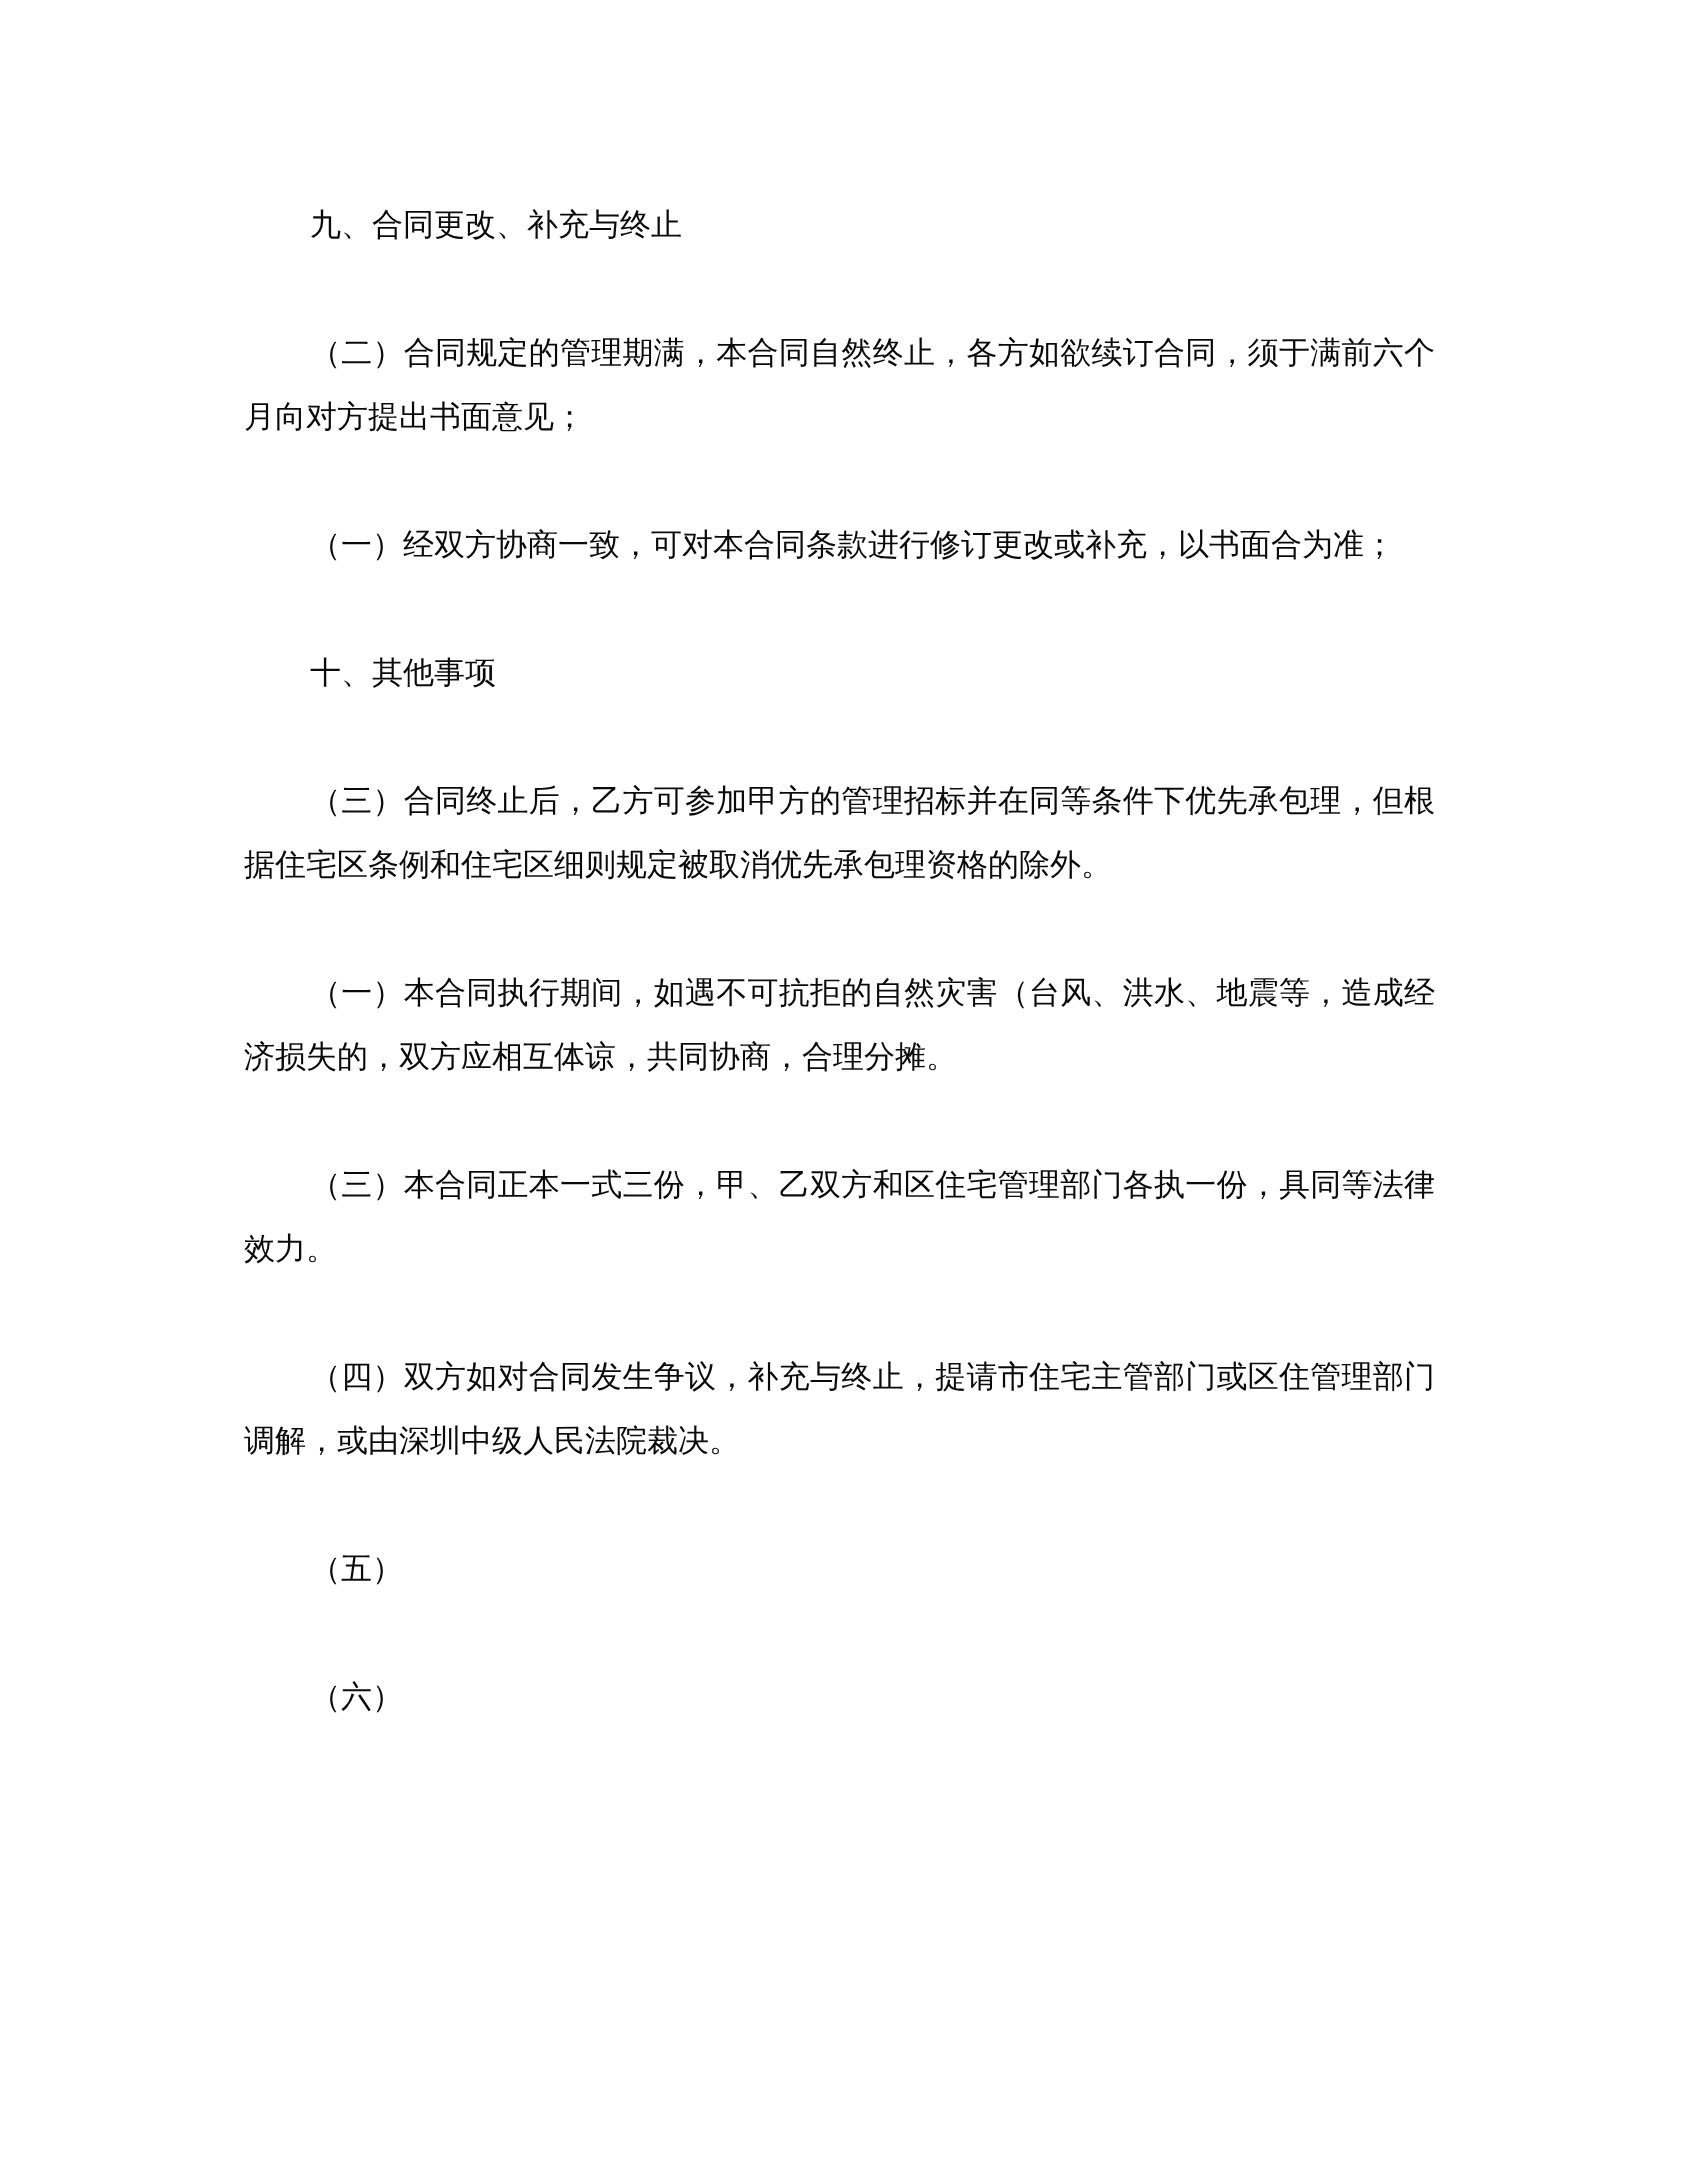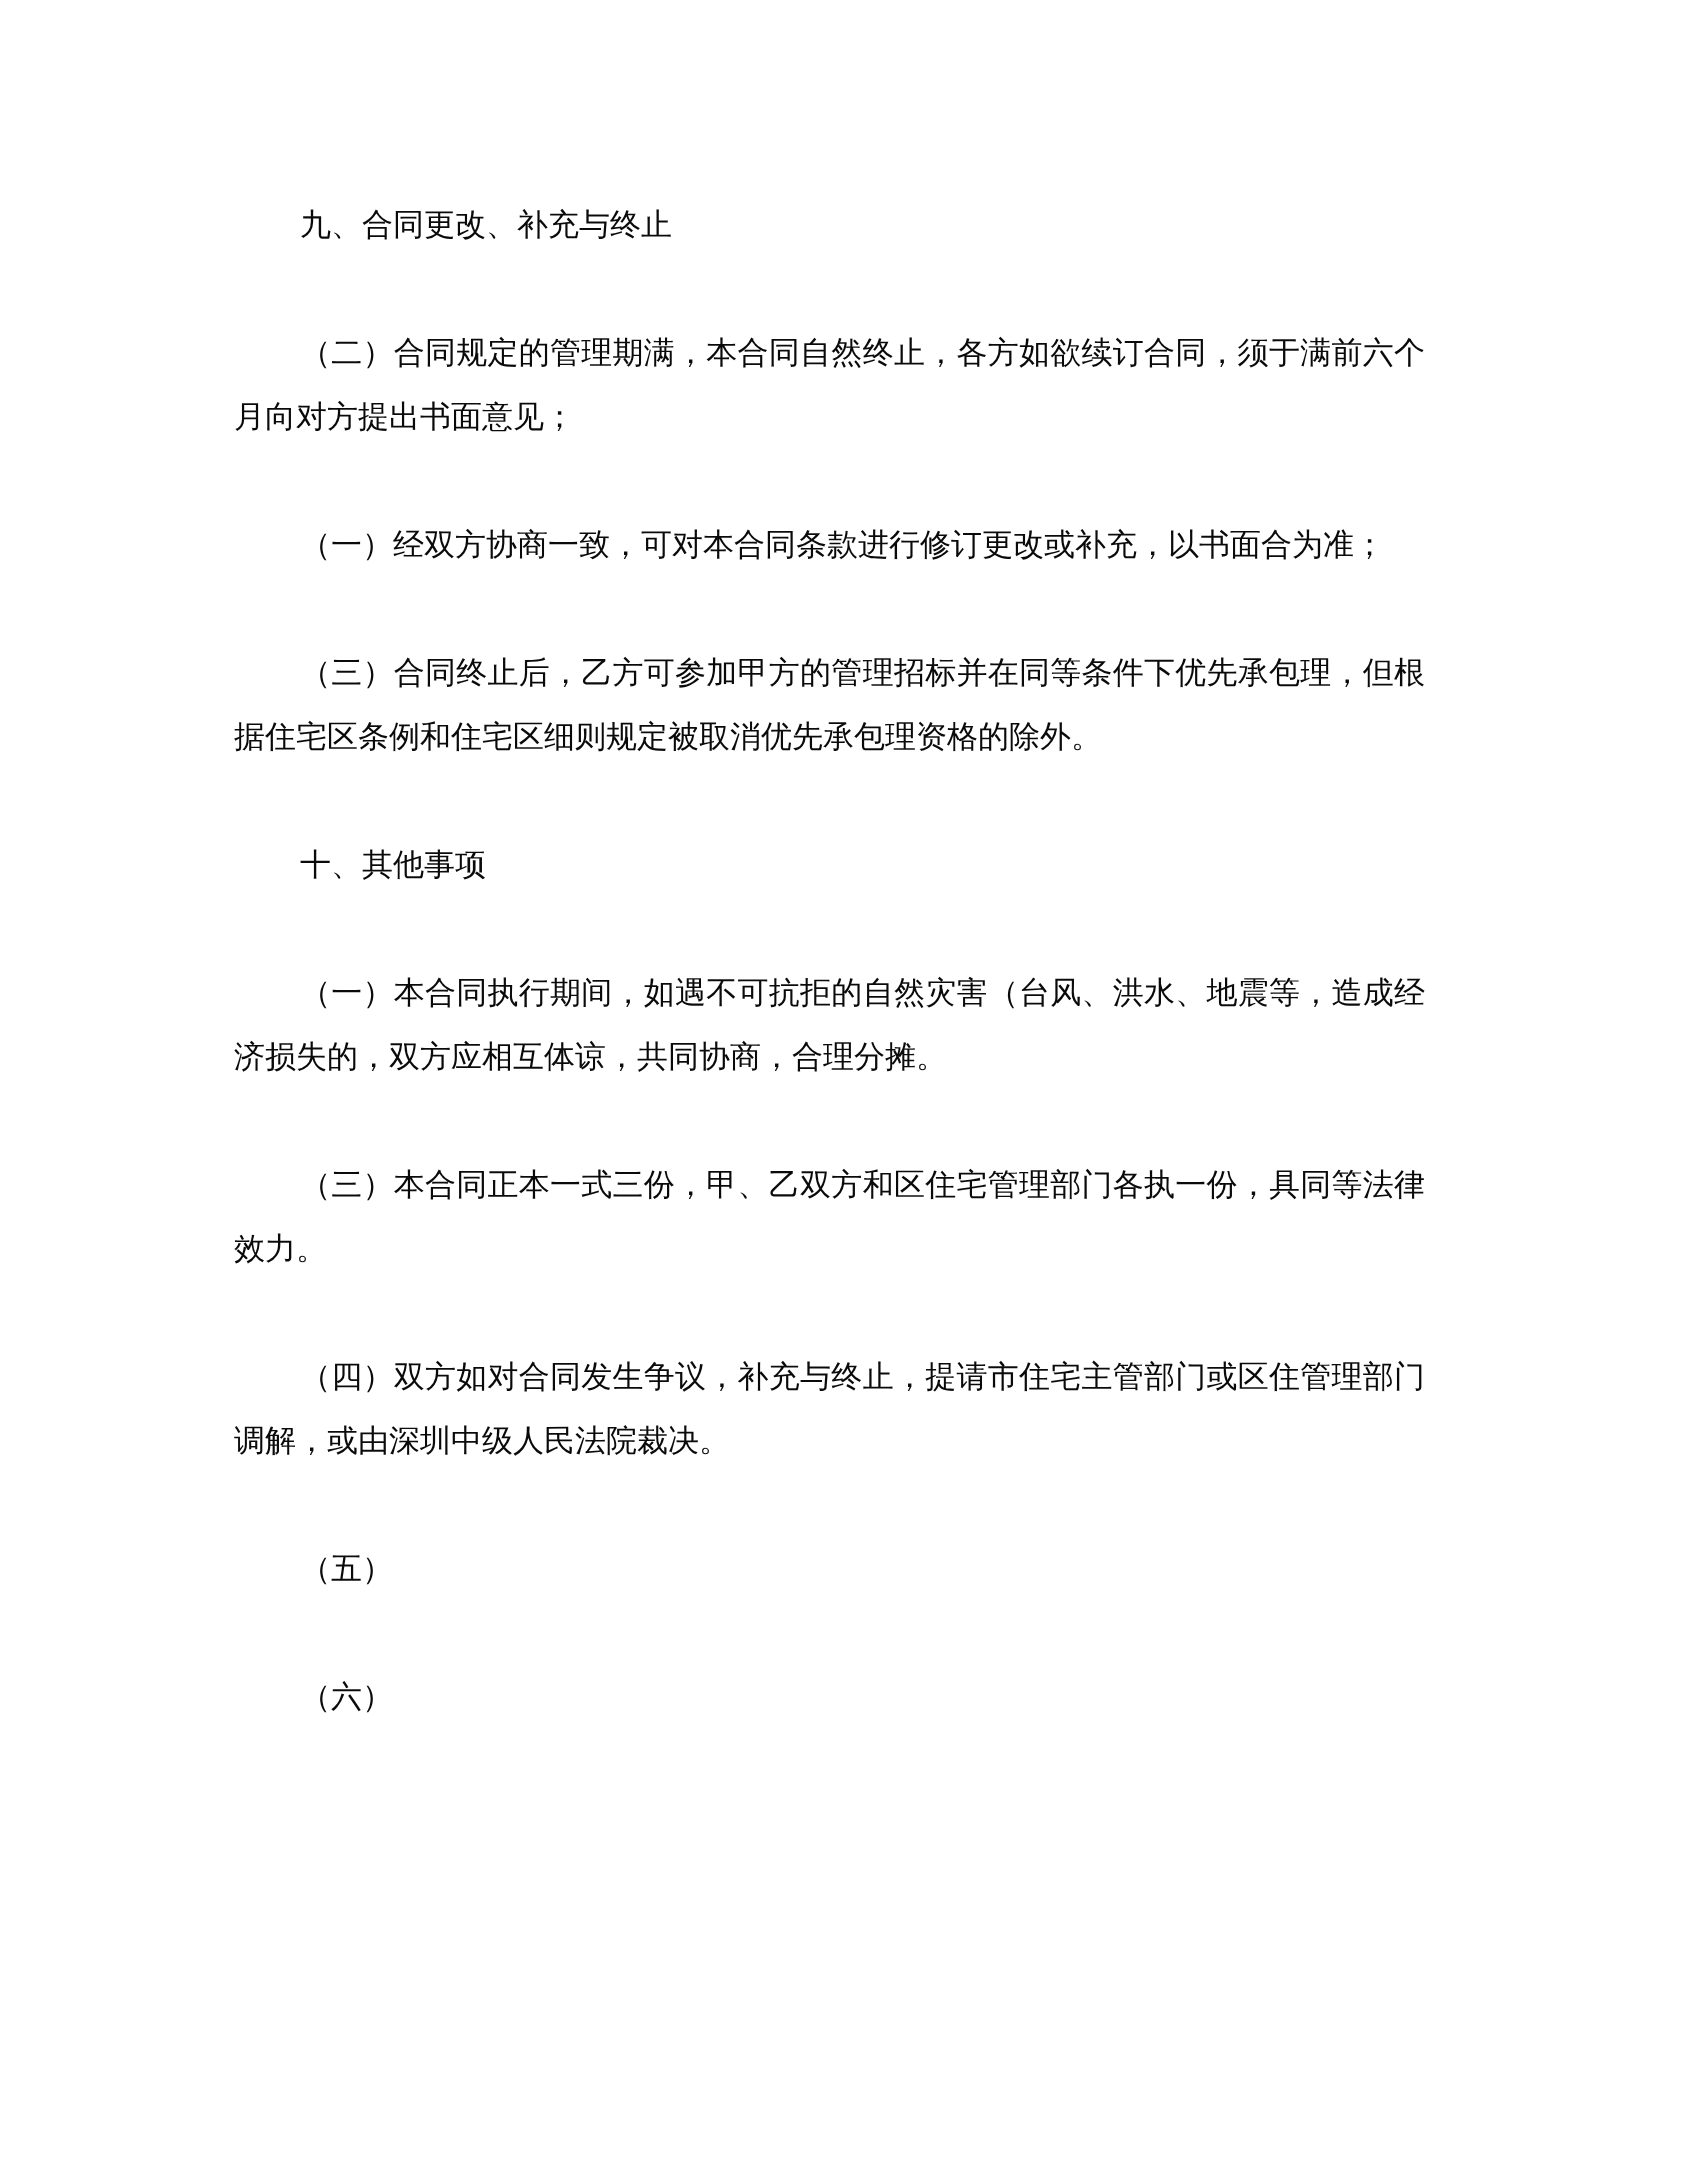--- a/index.html
+++ b/index.html
@@ -11,21 +11,21 @@
     position: relative;
     width: 1686px;
     height: 2182px;
     background: #ffffff;
     overflow: hidden;
     box-sizing: border-box;
   }
   .doc-body {
     position: absolute;
     top: 193px;
-    left: 234px;
+    left: 244px;
     width: 1191px;
   }
   .doc-body p.para {
     font-family: "Liberation Serif", "DejaVu Serif", serif;
     font-size: 31px;
     line-height: 64px;
     color: #0a0a0a;
     margin: 0 0 64px 0;
     text-indent: 66px;
     text-align: justify;
@@ -38,22 +38,22 @@
   }
 </style>
 </head>
 <body>
 
 <div class="page">
   <div class="doc-body" id="doc-body">
       <p class="para">九、合同更改、补充与终止</p>
       <p class="para">（二）合同规定的管理期满，本合同自然终止，各方如欲续订合同，须于满前六个月向对方提出书面意见；</p>
       <p class="para">（一）经双方协商一致，可对本合同条款进行修订更改或补充，以书面合为准；</p>
+      <p class="para">十、其他事项</p>
       <p class="para">（三）合同终止后，乙方可参加甲方的管理招标并在同等条件下优先承包理，但根据住宅区条例和住宅区细则规定被取消优先承包理资格的除外。</p>
-      <p class="para">十、其他事项</p>
       <p class="para">（一）本合同执行期间，如遇不可抗拒的自然灾害（台风、洪水、地震等，造成经济损失的，双方应相互体谅，共同协商，合理分摊。</p>
       <p class="para">（三）本合同正本一式三份，甲、乙双方和区住宅管理部门各执一份，具同等法律效力。</p>
       <p class="para">（四）双方如对合同发生争议，补充与终止，提请市住宅主管部门或区住管理部门调解，或由深圳中级人民法院裁决。</p>
       <p class="para">（五）</p>
       <p class="para">（六）</p>
     </div>
 </div>
 
 
 </body></html>

